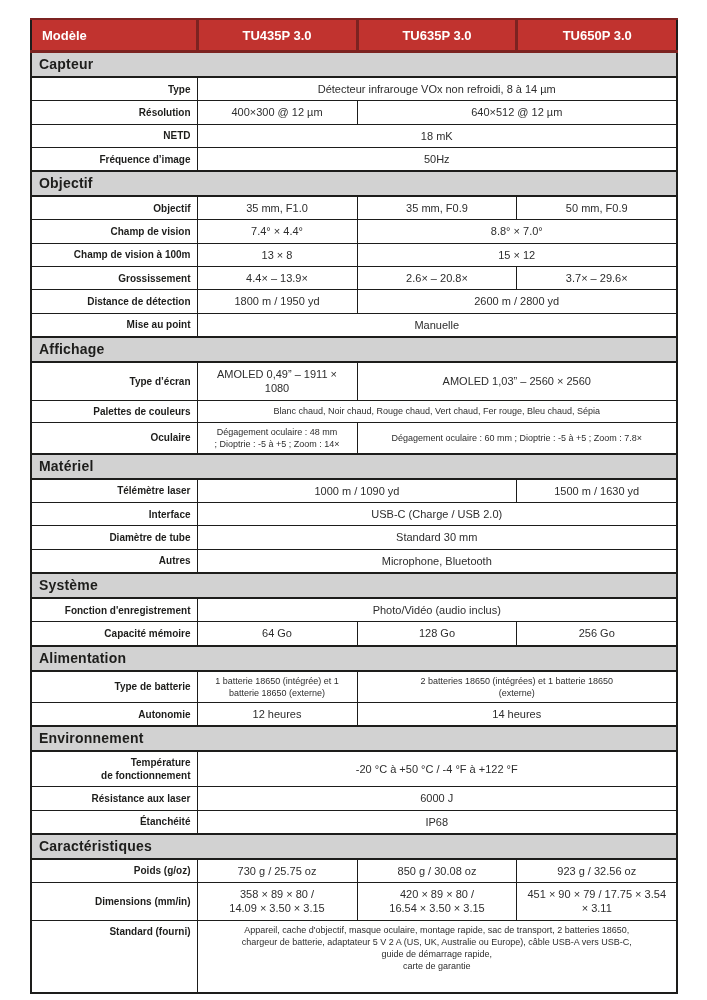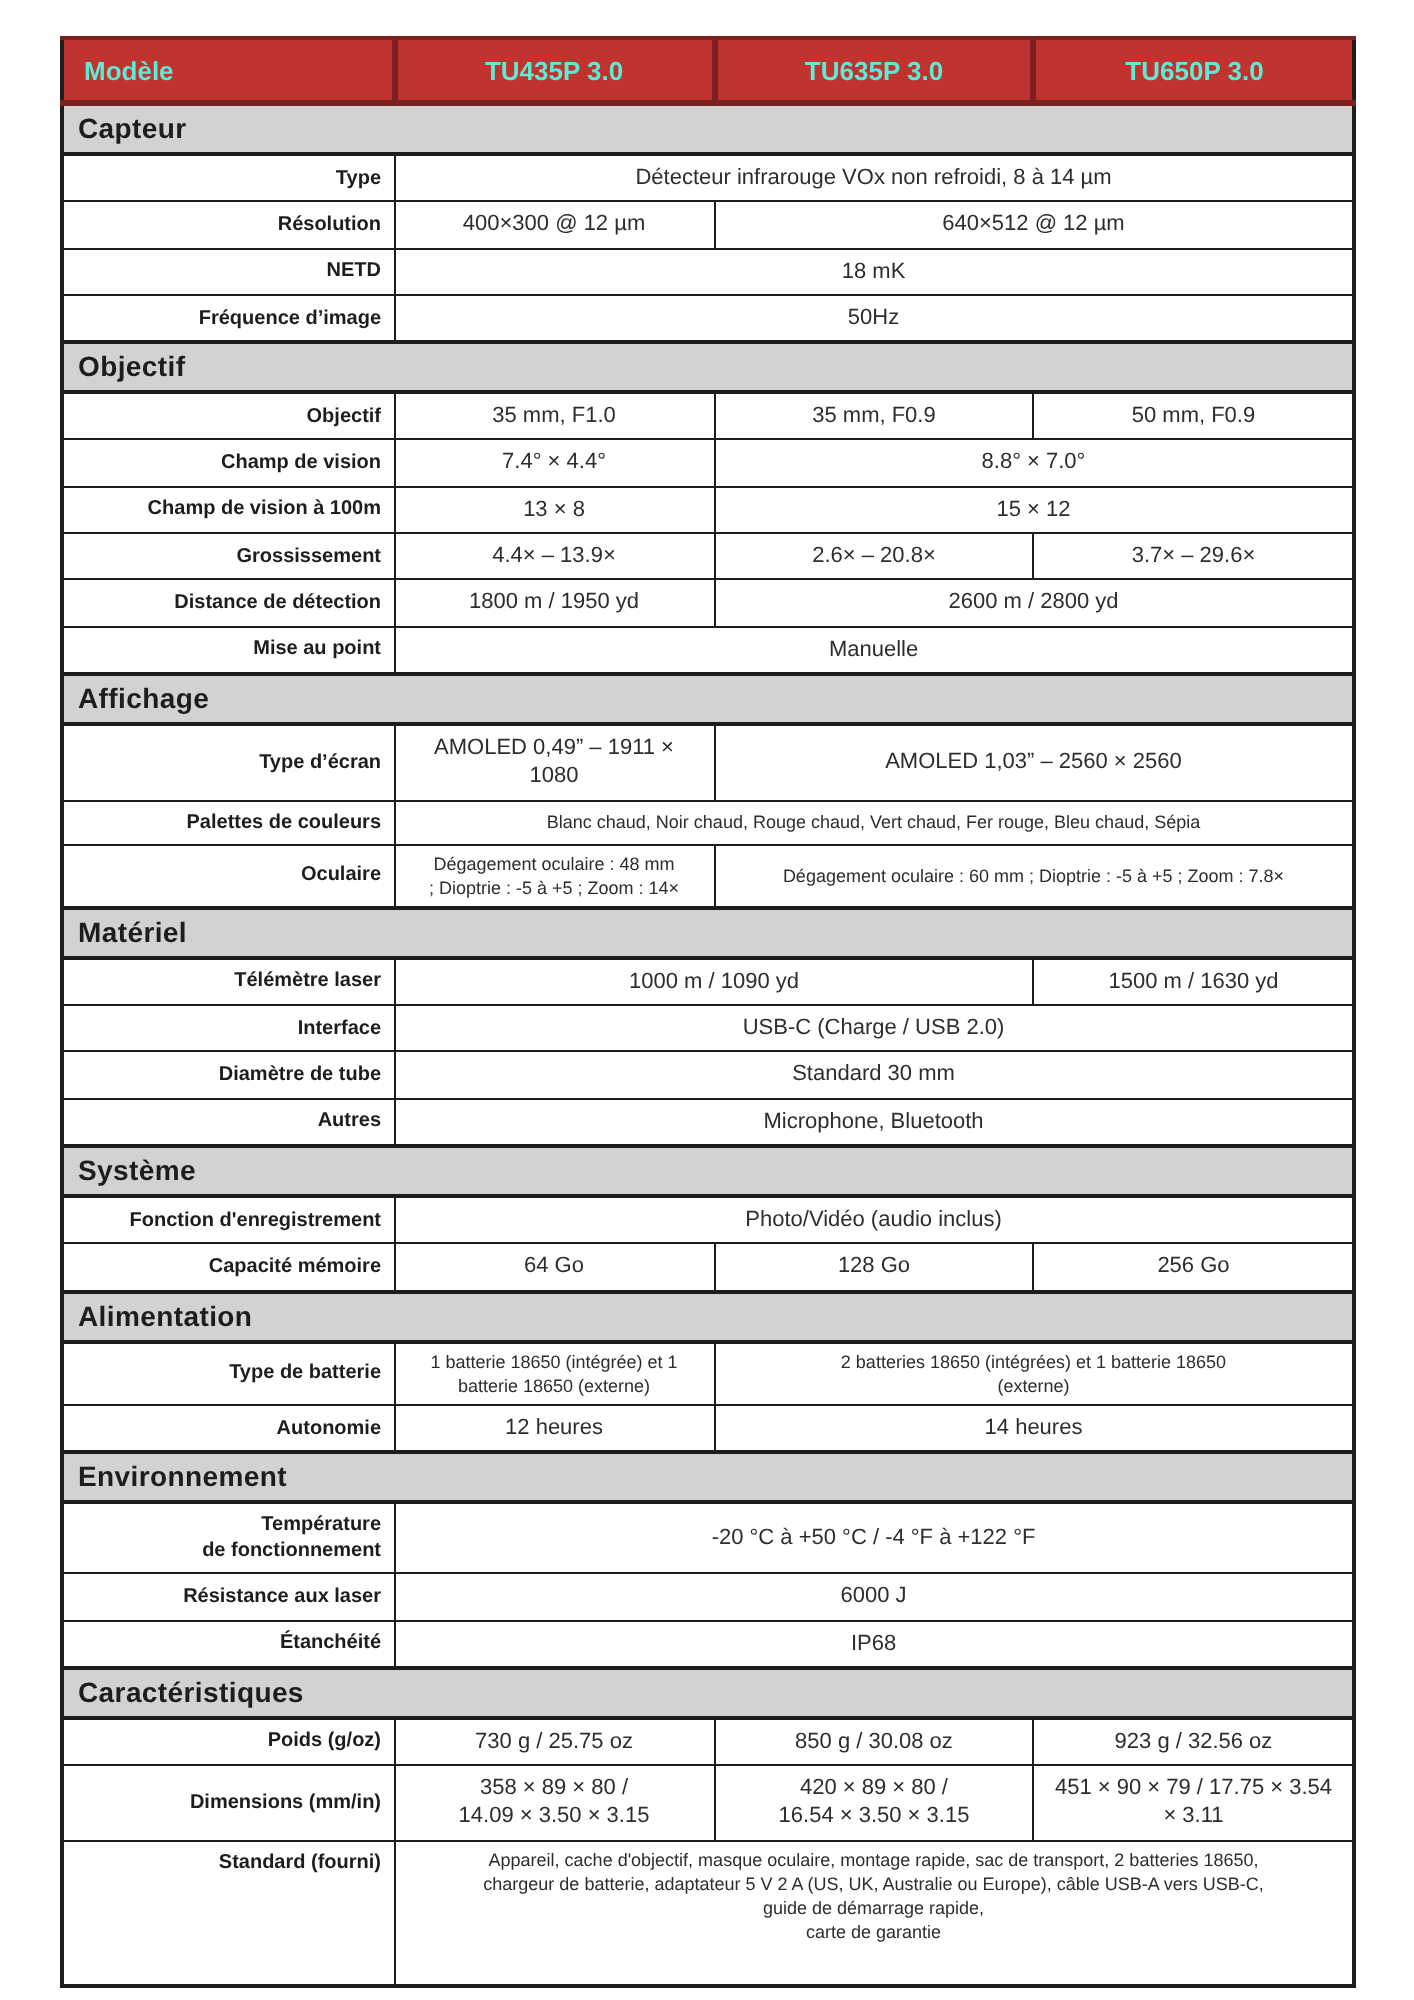--- a/index.html
+++ b/index.html
@@ -17,21 +17,21 @@
     border-collapse: collapse;
     table-layout: fixed;
     border: 2px solid #1d1d1b;
   }
   col.c-label { width: 25.7%; }
   col.c-val   { width: 24.766%; }
 
   
   tr.model-row td {
     background: #c1332f;
-    color: #5eead4;
+    color: #ffffff;
     font-weight: 700;
     font-size: 13px;
     padding: 8px 10px 7px 10px;
     border-right: 3px solid #7c2321;
     border-bottom: 3px solid #7c2321;
     border-top: 2px solid #7c2321;
   }
   tr.model-row td:first-child { text-align: left; }
   tr.model-row td.model-cell { text-align: center; }
   tr.model-row td:last-child { border-right: none; text-align: center; }

